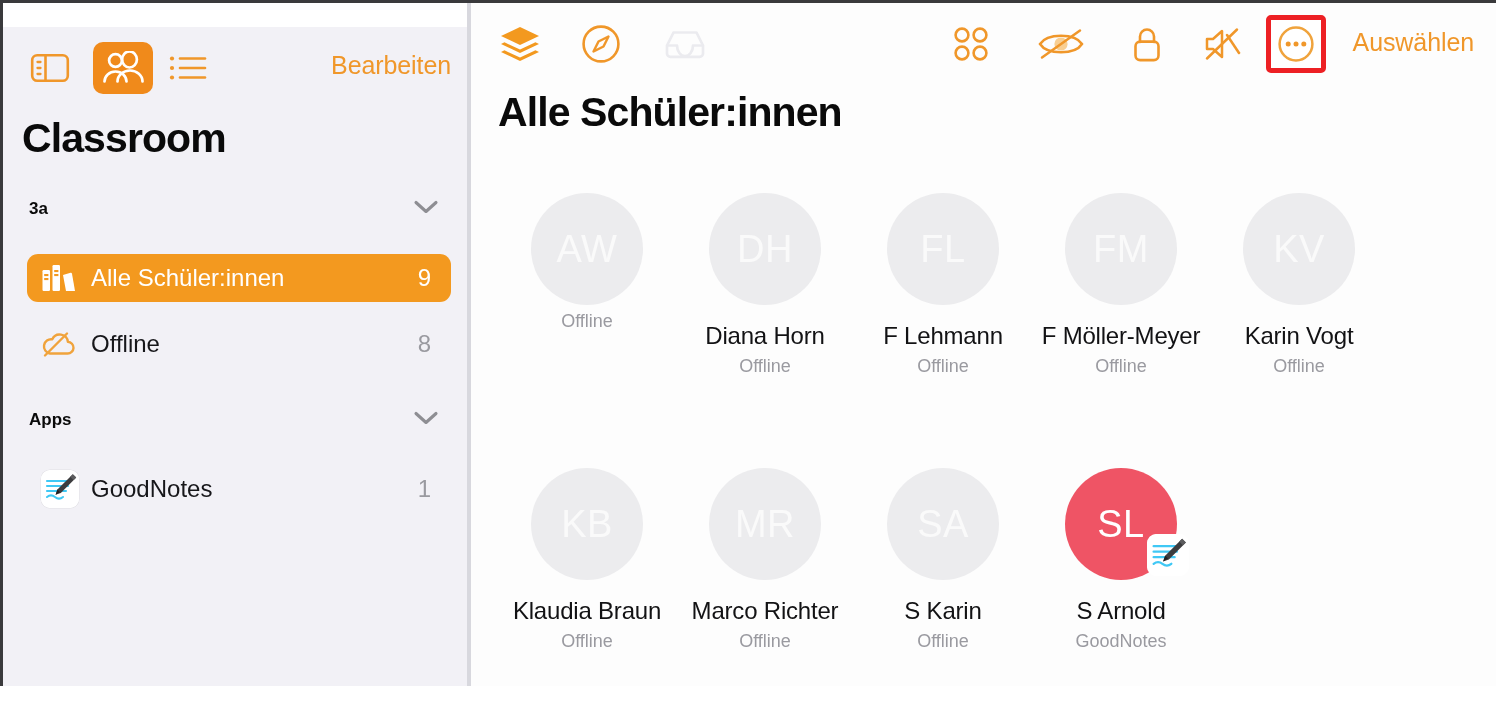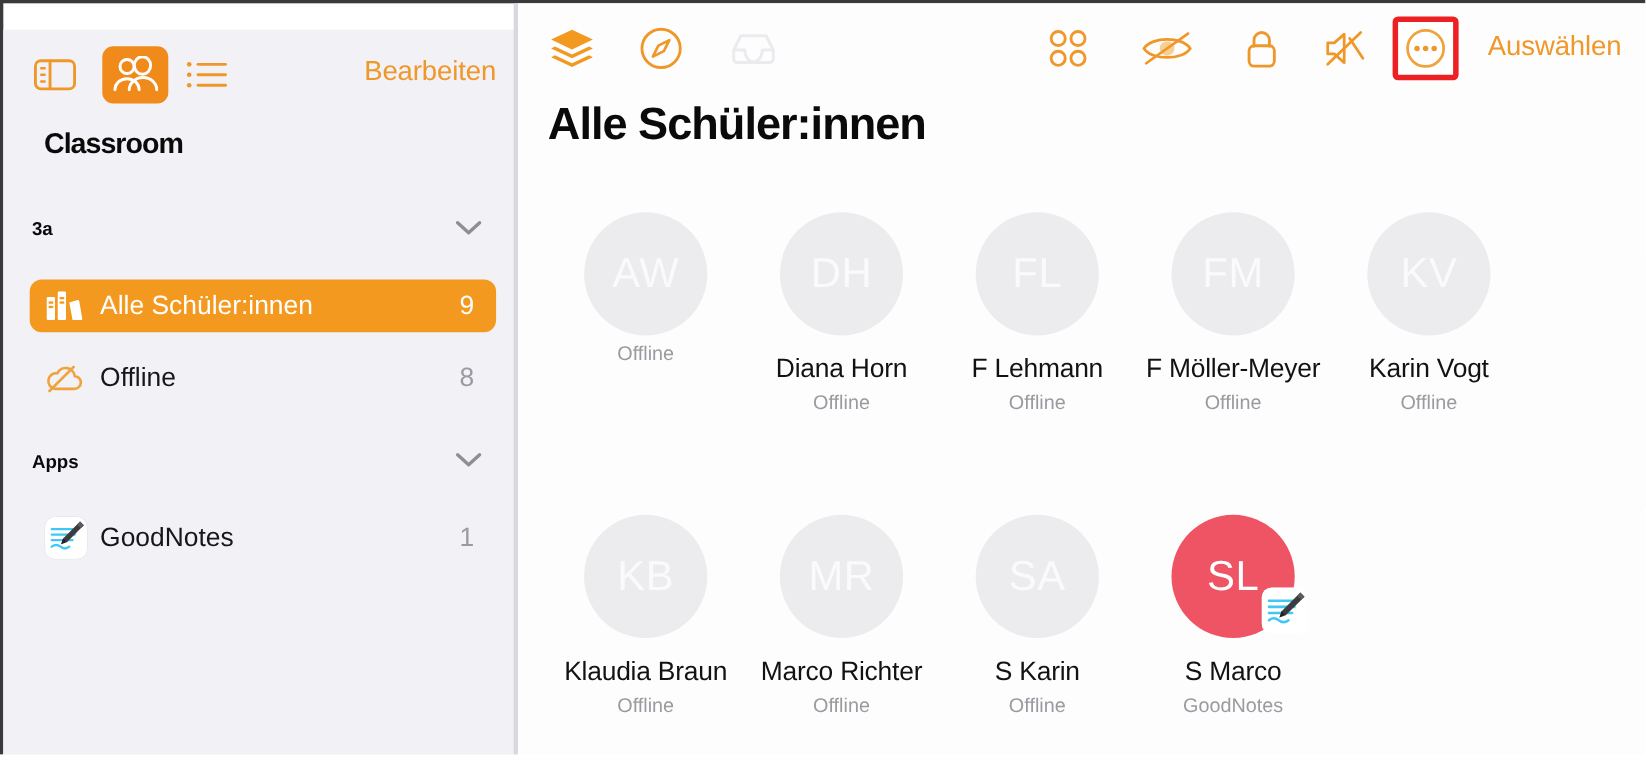--- a/index.html
+++ b/index.html
@@ -72,22 +72,22 @@
     position: absolute;
     right: 18px; top: 24px;
     font-size: 25px;
     color: #f0972a;
     letter-spacing: -0.1px;
     white-space: nowrap;
   }
 
   .side-title {
     position: absolute;
-    left: 37px; top: 88px;
-    font-size: 26px;
+    left: 19px; top: 88px;
+    font-size: 41px;
     font-weight: bold;
     color: #0a0a0a;
     letter-spacing: -0.9px;
   }
 
   .section-head {
     position: absolute;
     left: 26px;
     width: 410px;
     display: flex;
@@ -530,21 +530,21 @@
                 <line x1="6" y1="11" x2="27" y2="11" stroke="#3fc8f5" stroke-width="2.1" stroke-linecap="round"></line>
                 <line x1="6" y1="16" x2="27" y2="16" stroke="#3fc8f5" stroke-width="2.1" stroke-linecap="round"></line>
                 <line x1="6" y1="21" x2="25" y2="21" stroke="#3fc8f5" stroke-width="2.1" stroke-linecap="round"></line>
                 <path d="M6 27 q4 -3.2 8 0 q4 3.2 8 0" fill="none" stroke="#3fc8f5" stroke-width="2.1" stroke-linecap="round"></path>
                 <path d="M31.8 4.2 l3.4 3.4 l-15.4 15.4 l-5.2 1.8 l1.8 -5.2 z" fill="#3c3c3e"></path>
                 <path d="M31.8 4.2 l3.4 3.4 l-2.6 2.6 l-3.4 -3.4 z" fill="#5c5c5e"></path>
                 <path d="M14.6 24.8 l1.8 -5.2 l2.6 2.6 z" fill="#1f1f21"></path>
               </svg>
             </span>
           </div>
-          <div class="student-name">S Marco</div>
+          <div class="student-name">S Arnold</div>
           <div class="student-status">GoodNotes</div>
         </div>
         <div class="student"></div>
       </div>
 
     </div>
   </div>
 
   <div class="bottom-bar"></div>
 </div>

